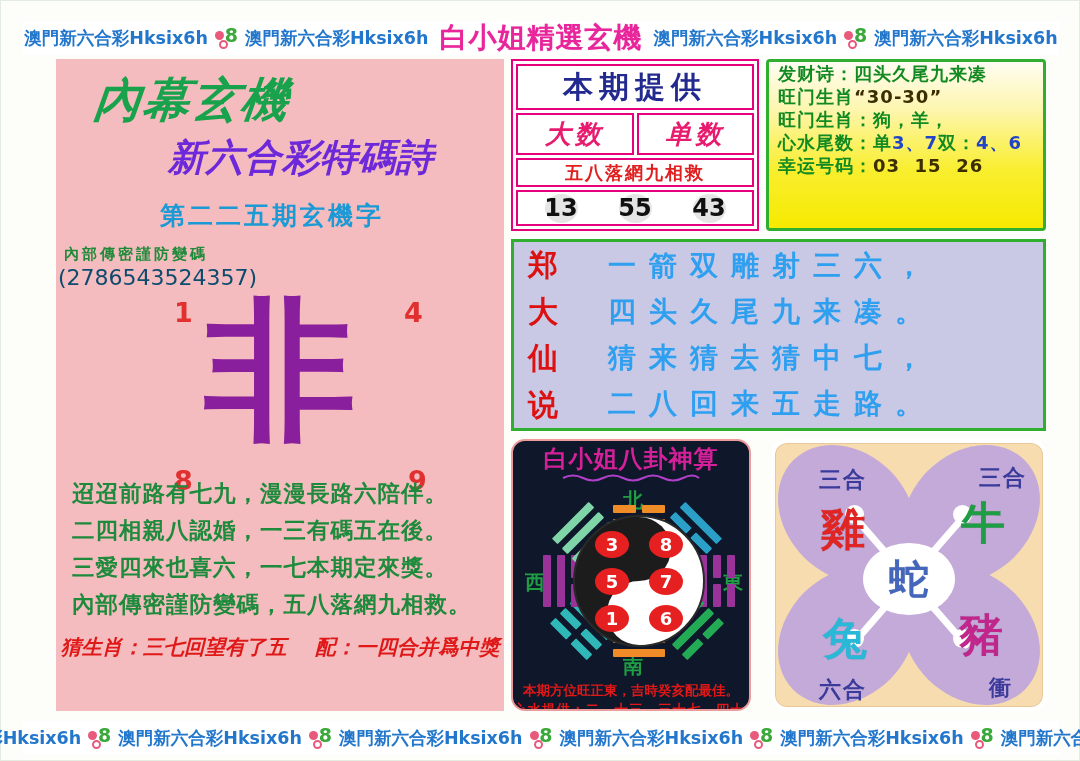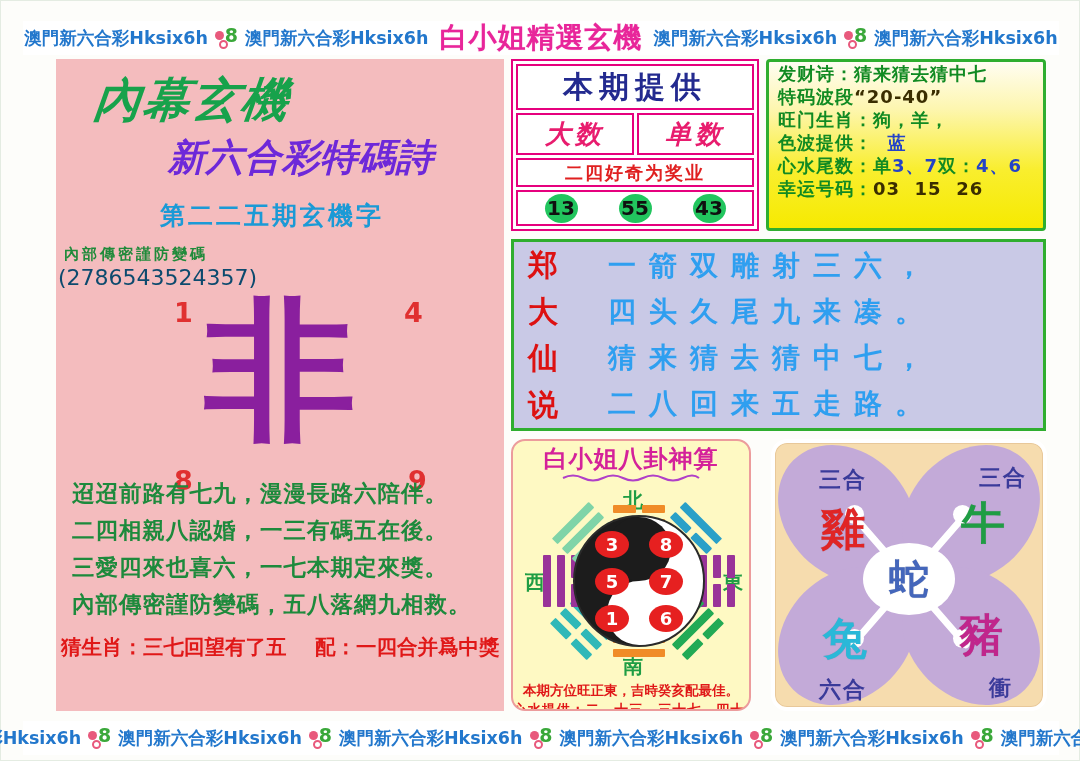--- a/index.html
+++ b/index.html
@@ -31,52 +31,52 @@
   .lp-heading-pink{position:absolute;left:112px;top:74px;font-size:37px;font-weight:bold;font-style:italic;color:#6d28d9;letter-spacing:1px;}
   .lp-issue{position:absolute;left:104px;top:140px;font-size:25px;font-weight:bold;color:#1b9ad6;letter-spacing:3px;}
   .lp-secret-label{position:absolute;left:8px;top:186px;font-size:15px;font-weight:bold;color:#1f8a3a;letter-spacing:3px;}
   .lp-secret-code{position:absolute;left:2px;top:206px;font-size:22px;color:#0c4a6e;}
   .lp-num{position:absolute;font-size:27px;font-weight:bold;color:#e03030;}
   .lp-num-tl{left:118px;top:238px;} .lp-num-tr{left:348px;top:238px;}
   .lp-num-bl{left:118px;top:406px;} .lp-num-br{left:352px;top:406px;}
   .lp-mystery{position:absolute;left:0;right:0;top:228px;text-align:center;font-size:152px;line-height:1.1;font-weight:bold;color:#8a1f9e;}
   .lp-poem{position:absolute;left:16px;top:416px;width:420px;}
   .lp-poem div{font-size:22.5px;font-weight:bold;color:#1d8a3c;line-height:37px;letter-spacing:1px;white-space:nowrap;}
-  .lp-hint1{position:absolute;left:5px;top:574px;font-size:20.5px;font-weight:bold;color:#e01818;white-space:pre;}
+  .lp-hint1{position:absolute;left:5px;top:574px;font-size:20.5px;font-weight:bold;color:#e01818;white-space:pre;font-style:italic;}
   .lp-hint2{position:absolute;left:0;right:0;top:617px;text-align:center;font-size:20.5px;font-weight:bold;color:#e01818;letter-spacing:3px;}
 
   
   .provide-box{position:absolute;left:510px;top:58px;width:248px;height:172px;box-sizing:border-box;border:2px solid #e6007e;background:#fff;padding:3px;display:flex;flex-direction:column;gap:3px;}
   .pb-title{flex:none;height:46px;box-sizing:border-box;border:2px solid #e6007e;text-align:center;line-height:42px;color:#232a8f;font-size:30px;font-weight:bold;letter-spacing:6px;}
   .pb-cells{flex:none;height:42px;display:flex;gap:3px;}
   .pb-cell{flex:1;box-sizing:border-box;border:2px solid #e6007e;text-align:center;line-height:38px;color:#e81c6e;font-size:26px;font-weight:bold;font-style:italic;letter-spacing:4px;}
   .pb-bottom{flex:1;display:flex;gap:3px;}
   .pb-provide{flex:none;width:52px;box-sizing:border-box;border:2px solid #e6007e;color:#232a8f;font-size:27px;font-weight:bold;text-align:center;line-height:31px;padding-top:2px;}
   .pb-right{flex:1;display:flex;flex-direction:column;gap:3px;}
   .pb-slogan{flex:none;height:29px;box-sizing:border-box;border:2px solid #e6007e;text-align:center;line-height:25px;color:#e02020;font-size:18px;font-weight:bold;letter-spacing:2px;}
   .pb-balls{flex:1;box-sizing:border-box;border:2px solid #e6007e;display:flex;align-items:center;justify-content:space-around;padding:0 6px;}
-  .ball{width:33px;height:29px;border-radius:50%;background:#22c55e;color:#101010;font-weight:bold;font-size:20px;display:flex;align-items:center;justify-content:center;}
+  .ball{width:33px;height:29px;border-radius:50%;background:#e5e5e5;color:#101010;font-weight:bold;font-size:24px;display:flex;align-items:center;justify-content:center;}
 
   
   .recommend-box{position:absolute;left:765px;top:58px;width:280px;height:172px;box-sizing:border-box;border:3px solid #2fae2f;border-radius:4px;background:linear-gradient(180deg,#fffdf2 0%,#fdf6b0 28%,#f9ee2e 65%,#f6ea00 100%);overflow:hidden;}
   .rec-title{text-align:center;color:#ee1111;font-size:23px;font-weight:bold;letter-spacing:4px;margin-top:1px;line-height:26px;}
   .rec-rows{padding-left:9px;}
   .rec-row{font-size:18px;font-weight:bold;line-height:23px;letter-spacing:1px;white-space:pre;color:#118a22;}
   .rec-label{color:#118a22;}
   .c-green{color:#118a22;} .c-blue{color:#2343c8;} .c-dark{color:#3a2d00;}
 
   
   .immortal-box{position:absolute;left:510px;top:238px;width:535px;height:192px;box-sizing:border-box;border:3px solid #2fae2f;background:#c9c9e6;display:flex;}
   .im-speaker{flex:none;width:50px;padding:8px 0 8px 14px;display:flex;flex-direction:column;justify-content:space-between;}
   .im-speaker span{color:#dd1111;font-size:30px;font-weight:bold;line-height:1;}
   .im-lines{flex:1;padding:10px 8px 10px 30px;display:flex;flex-direction:column;justify-content:space-between;}
   .im-lines div{color:#2f9ff0;font-size:28px;font-weight:bold;letter-spacing:13px;line-height:1;white-space:nowrap;}
 
   
-  .bagua-box{position:absolute;left:510px;top:438px;width:240px;height:272px;box-sizing:border-box;background:#fef9c3;border:2px solid #ec9c9c;border-radius:14px;overflow:hidden;}
+  .bagua-box{position:absolute;left:510px;top:438px;width:240px;height:272px;box-sizing:border-box;background:#0f172a;border:2px solid #ec9c9c;border-radius:14px;overflow:hidden;}
   .bg-title{text-align:center;color:#d4219a;font-size:24px;font-weight:bold;letter-spacing:1px;margin-top:5px;line-height:27px;}
   .bg-flourish{display:block;margin:0 auto;}
   .bagua-area{position:absolute;left:0;top:40px;width:240px;height:202px;}
   .dir{position:absolute;color:#1f9d44;font-size:20px;font-weight:bold;}
   .dir-n{left:0;right:0;top:6px;text-align:center;}
   .dir-s{left:0;right:0;top:172px;text-align:center;}
   .dir-w{left:12px;top:88px;}
   .dir-e{right:10px;top:88px;}
   .yy{position:absolute;left:60px;top:34px;width:132px;height:132px;border-radius:50%;background:linear-gradient(90deg,#1c1c1c 50%,#ffffff 50%);border:2px solid #2a2a2a;box-sizing:border-box;z-index:2;}
   .yy::before{content:"";position:absolute;left:32px;top:0;width:64px;height:64px;border-radius:50%;background:#1c1c1c;}
@@ -173,36 +173,35 @@
   </div>
 
   <div class="provide-box">
     <div class="pb-title">本期提供</div>
     <div class="pb-cells">
       <div class="pb-cell">大数</div>
       <div class="pb-cell">单数</div>
     </div>
     <div class="pb-bottom">
       <div class="pb-right">
-        <div class="pb-slogan">二四好奇为奖业</div>
+        <div class="pb-slogan">五八落網九相救</div>
         <div class="pb-balls">
             <div class="ball">13</div>
             <div class="ball">55</div>
             <div class="ball">43</div>
           </div>
       </div>
     </div>
   </div>
 
   <div class="recommend-box">
     <div class="rec-rows">
-        <div class="rec-row"><span class="rec-label">发财诗：</span><span class="c-green">猜来猜去猜中七</span></div>
-        <div class="rec-row"><span class="rec-label">特码波段</span><span class="c-dark">“20-40”</span></div>
+        <div class="rec-row"><span class="rec-label">发财诗：</span><span class="c-green">四头久尾九来凑</span></div>
+        <div class="rec-row"><span class="rec-label">旺门生肖</span><span class="c-dark">“30-30”</span></div>
         <div class="rec-row"><span class="rec-label">旺门生肖：</span><span class="c-green">狗，羊，</span></div>
-        <div class="rec-row"><span class="rec-label">色波提供：</span><span class="c-blue">  蓝</span></div>
         <div class="rec-row"><span class="rec-label">心水尾数：</span><span class="c-green">单</span><span class="c-blue">3、7</span><span class="c-green">双：</span><span class="c-blue">4、6</span></div>
         <div class="rec-row"><span class="rec-label">幸运号码：</span><span class="c-dark">03  15  26</span></div>
       </div>
   </div>
 
   <div class="immortal-box">
     <div class="im-speaker">
         <span>郑</span>
         <span>大</span>
         <span>仙</span>

